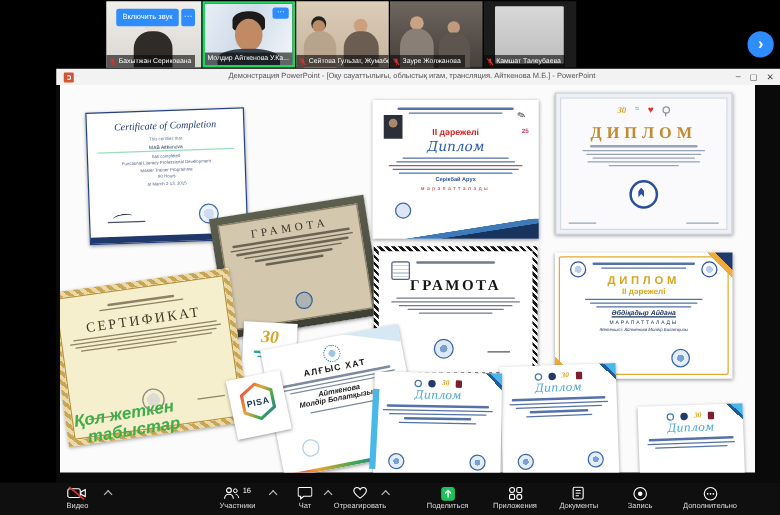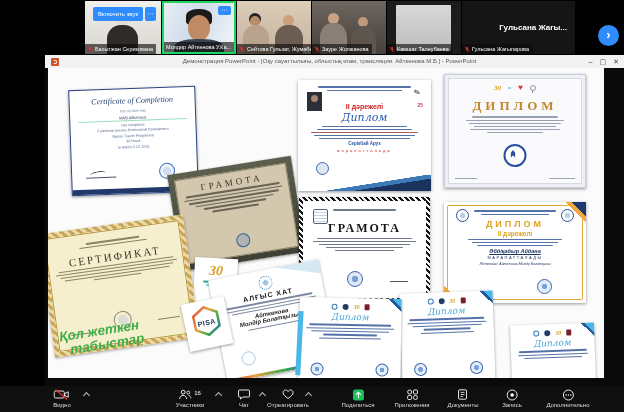--- a/index.html
+++ b/index.html
@@ -278,31 +278,20 @@
       <div class="nlabel">
         <svg class="micico" width="6" height="7" viewBox="0 0 8 9">
             <rect x="3" y="1" width="2.4" height="4" rx="1.2" fill="#e0312e"></rect>
             <path d="M2 4.3a2.6 2.6 0 0 0 4.4 0M4.2 6.5v1.6" stroke="#e0312e" stroke-width=".8" fill="none"></path>
             <line x1="1" y1="1" x2="7.2" y2="7.6" stroke="#e0312e" stroke-width="1.1"></line>
           </svg>
         <span>Камшат Талеубаева</span>
       </div>
     </div>
 
-    <div class="thumb v6" style="left:462px;width:113px;">
-      <div class="bigname">Гульсана  Жагы...</div>
-      <div class="nlabel">
-        <svg class="micico" width="6" height="7" viewBox="0 0 8 9">
-            <rect x="3" y="1" width="2.4" height="4" rx="1.2" fill="#e0312e"></rect>
-            <path d="M2 4.3a2.6 2.6 0 0 0 4.4 0M4.2 6.5v1.6" stroke="#e0312e" stroke-width=".8" fill="none"></path>
-            <line x1="1" y1="1" x2="7.2" y2="7.6" stroke="#e0312e" stroke-width="1.1"></line>
-          </svg>
-        <span>Гульсана Жагыпарова</span>
-      </div>
-    </div>
 
     <div class="unmute-wrap">
       <button class="unmute">Включить звук</button>
       <div class="minimore">⋯</div>
     </div>
 
     <div class="next-btn">›</div>
   </div>
 
   <div class="win">

